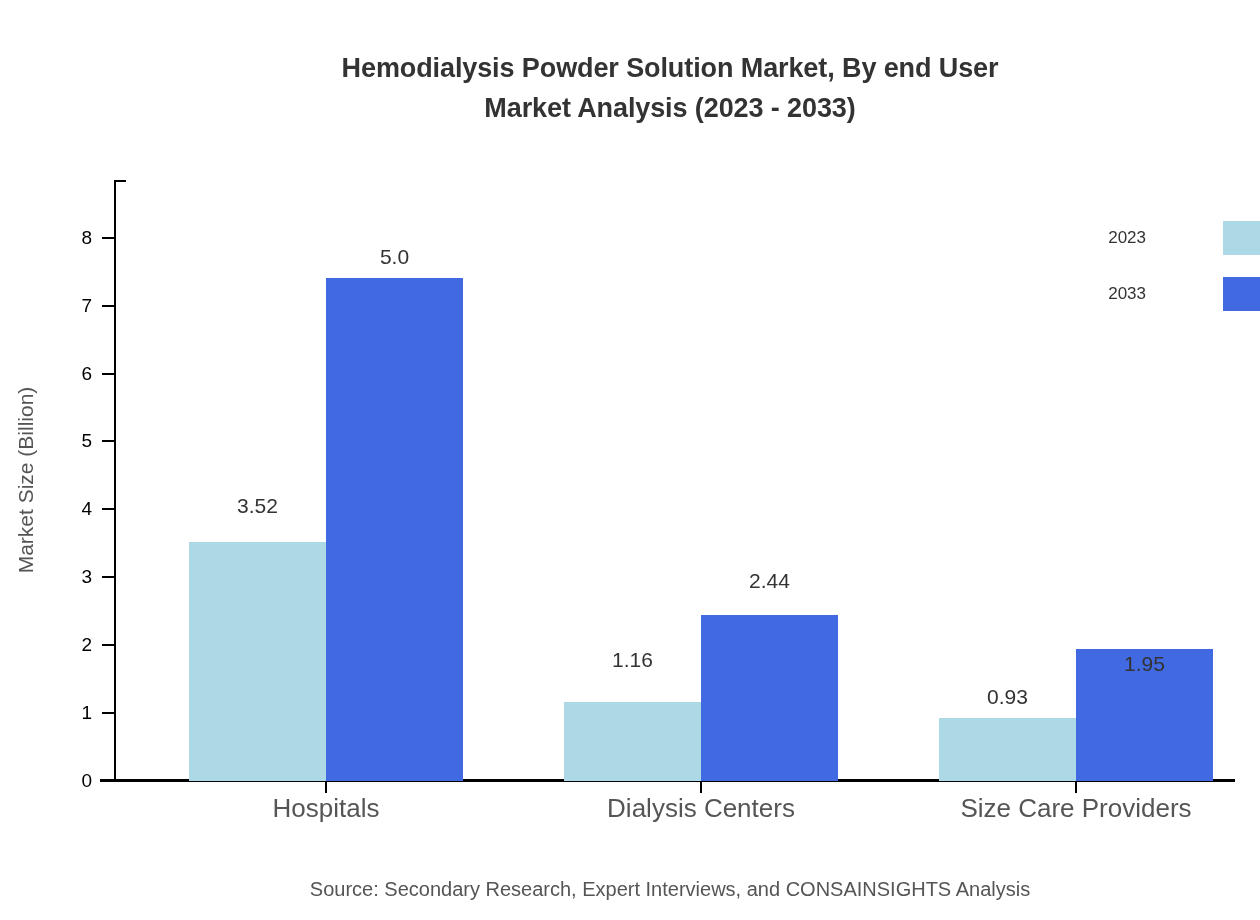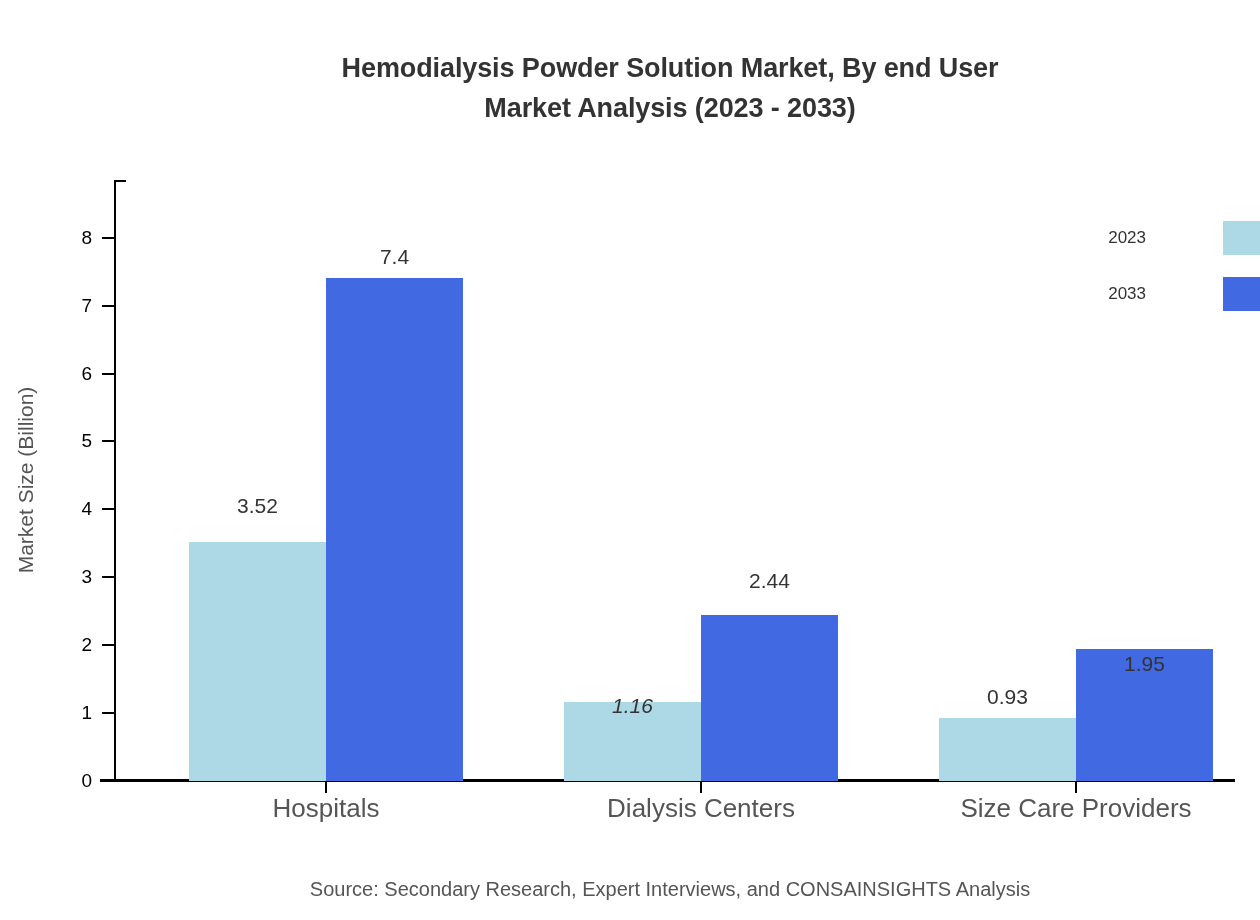--- a/index.html
+++ b/index.html
@@ -214,23 +214,23 @@
           <span class="ytick-label">7</span>
         </div>
         <div class="ytick" style="top: 56.7232px;">
           <span class="ytick-label">8</span>
         </div>
       </div>
     <div id="bars">
         <div class="bar" style="left: 75px; width: 137px; height: 239.042px; background: rgb(173, 216, 230);"></div>
         <div class="bar-value" style="left: 143.5px; top: 314px;">3.52</div>
         <div class="bar" style="left: 212px; width: 137px; height: 502.531px; background: rgb(65, 105, 225);"></div>
-        <div class="bar-value" style="left: 280.5px; top: 65.4689px;">7.4</div>
+        <div class="bar-value" style="left: 280.5px; top: 65.4689px;">5.0</div>
         <div class="bar" style="left: 450px; width: 137px; height: 78.7751px; background: rgb(173, 216, 230);"></div>
-        <div class="bar-value" style="left: 518.5px; top: 514px; font-style: italic;">1.16</div>
+        <div class="bar-value" style="left: 518.5px; top: 468px;">1.16</div>
         <div class="bar" style="left: 587px; width: 137px; height: 165.699px; background: rgb(65, 105, 225);"></div>
         <div class="bar-value" style="left: 655.5px; top: 389px;">2.44</div>
         <div class="bar" style="left: 825px; width: 137px; height: 63.1559px; background: rgb(173, 216, 230);"></div>
         <div class="bar-value" style="left: 893.5px; top: 504.844px;">0.93</div>
         <div class="bar" style="left: 962px; width: 137px; height: 132.424px; background: rgb(65, 105, 225);"></div>
         <div class="bar-value" style="left: 1030.5px; top: 435.576px; margin-top: 36px;">1.95</div>
       </div>
     <div id="xticks">
         <div class="xtick" style="left: 212px;"></div>
         <div class="xtick-label" style="left: 212px;">Hospitals</div>

